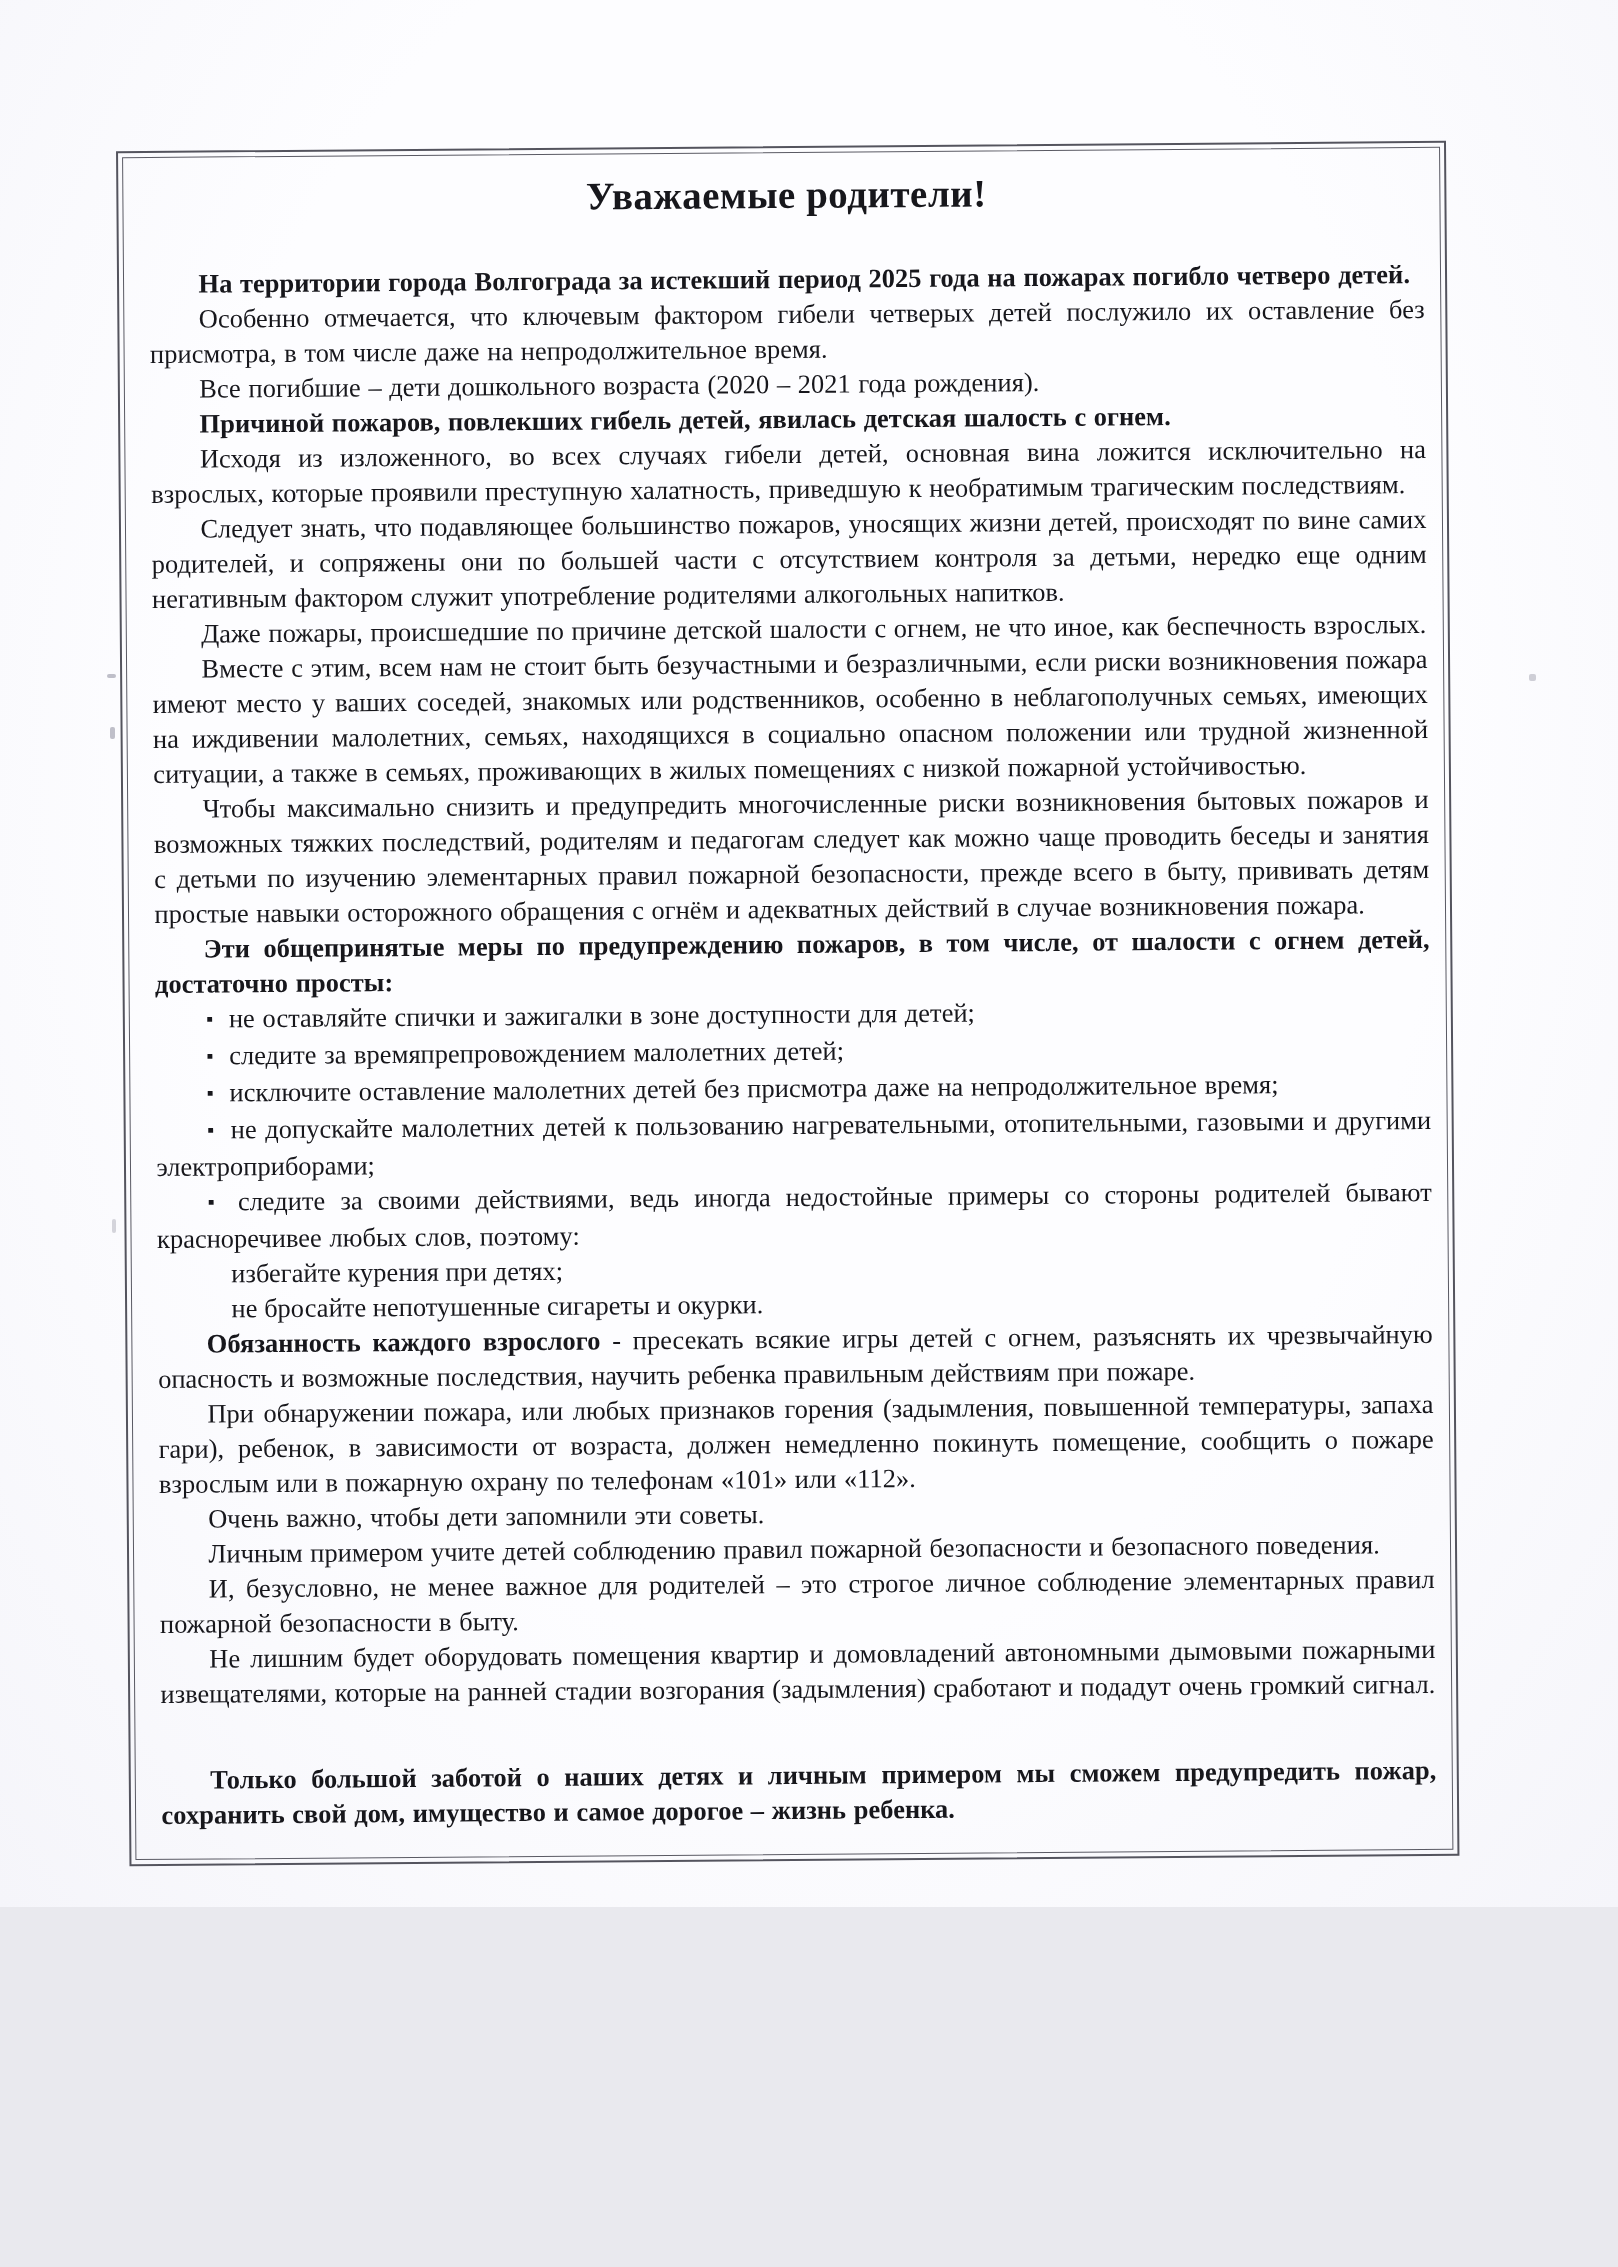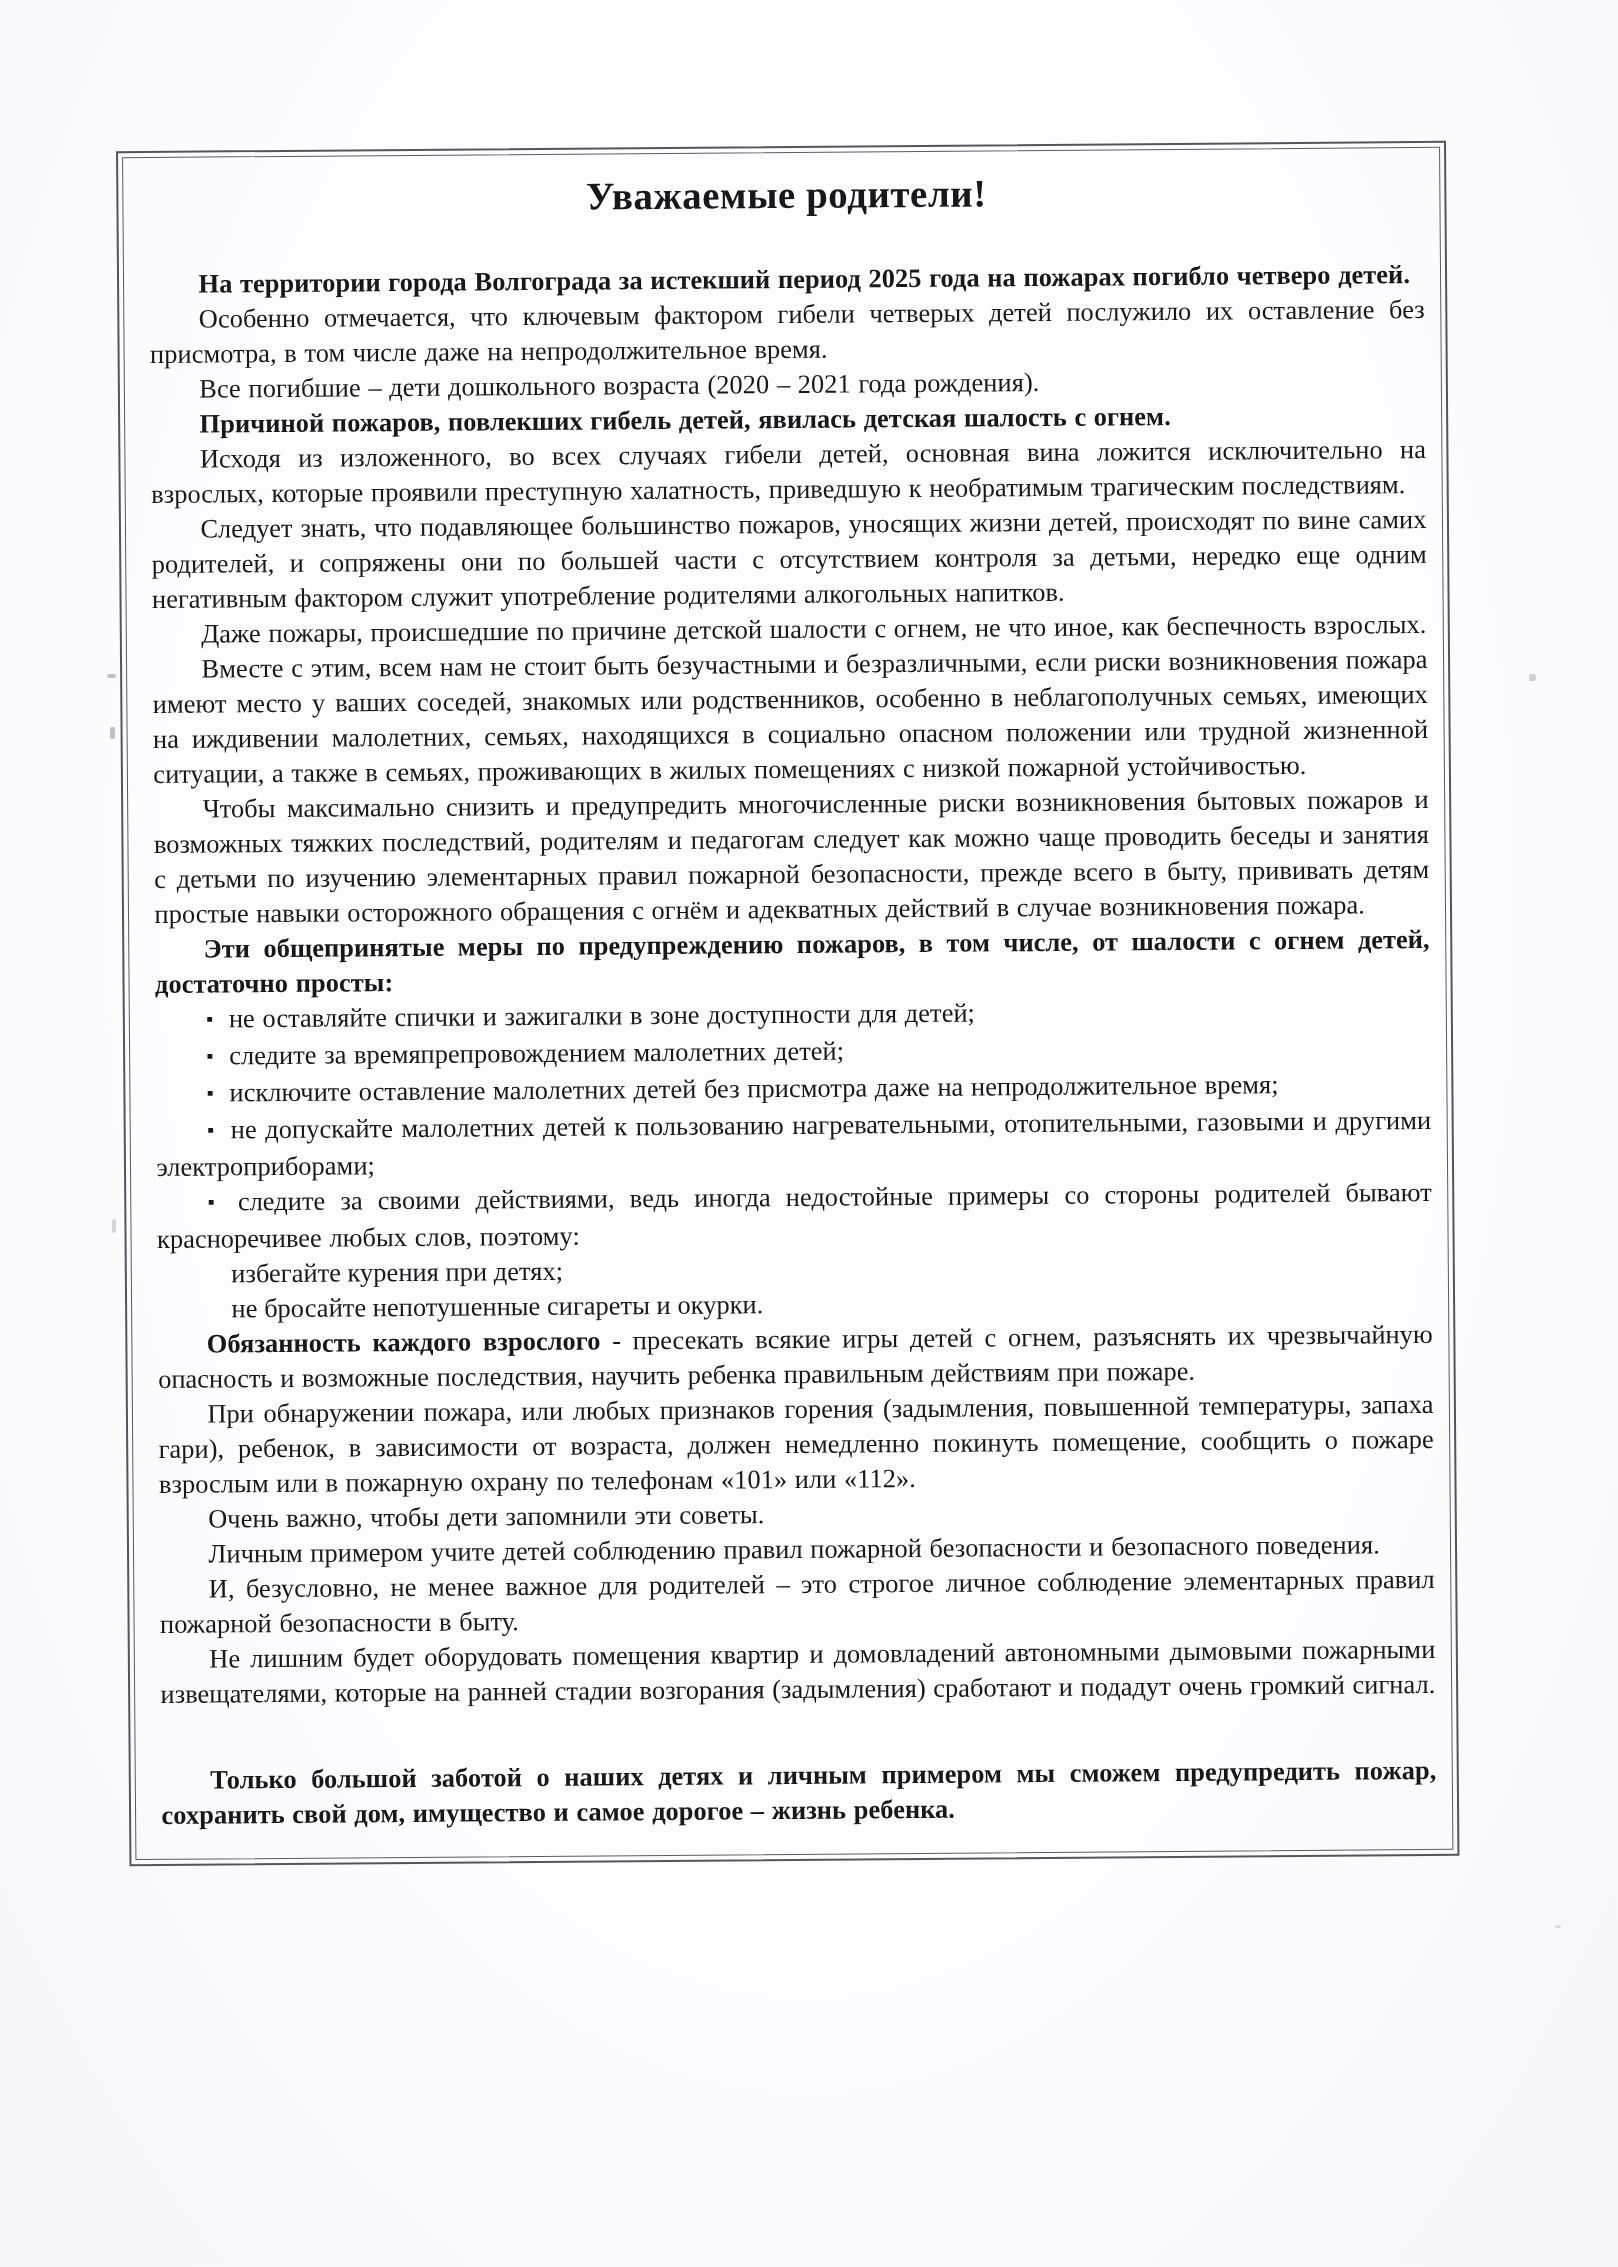--- a/index.html
+++ b/index.html
@@ -3,21 +3,21 @@
 <meta charset="utf-8">
 <style>
   html, body {
     margin: 0;
     padding: 0;
     background: #e9e9ee;
   }
   .scan-page {
     position: relative;
     width: 1618px;
-    height: 2267px;
+    height: 1907px;
     margin: 0 auto;
     background: radial-gradient(ellipse at 50% 40%, #fdfdff 55%, #f5f5fa 100%);
     overflow: hidden;
     font-family: "Liberation Serif", "DejaVu Serif", serif;
     color: #17171c;
   }
   .doc-frame {
     position: absolute;
     left: 116px;
     top: 146px;

